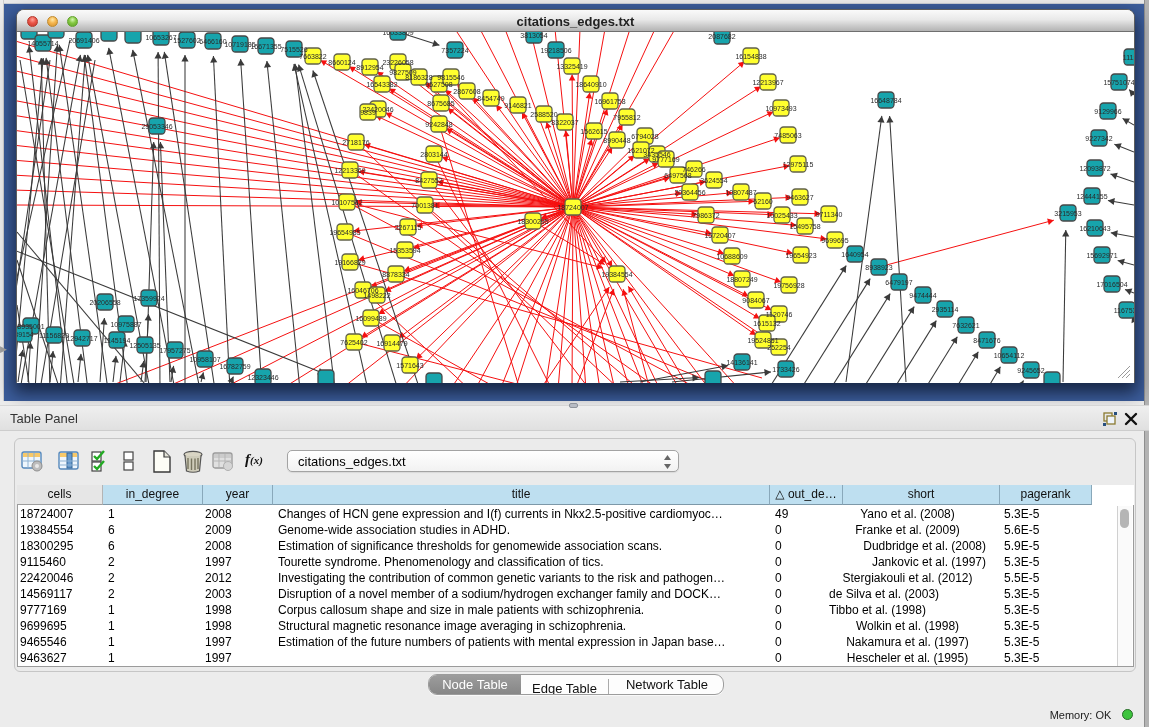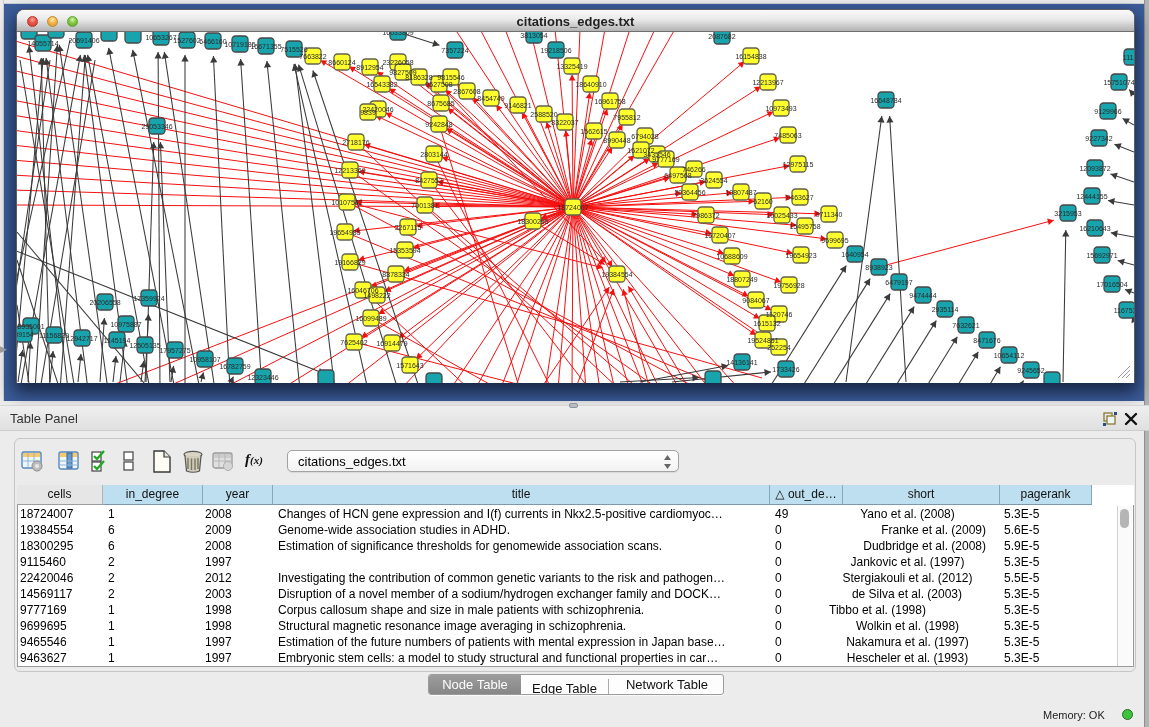--- a/index.html
+++ b/index.html
@@ -747,56 +747,57 @@
     <span style="left:758px">49</span>
     <span style="left:812px;width:157px;text-align:center">Yano et al. (2008)</span>
     <span style="left:987px">5.3E-5</span>
   </div>
 <div class="tr" style="top:522px">
     <span style="left:3px">19384554</span>
     <span style="left:91px">6</span>
     <span style="left:188px">2009</span>
     <span style="left:261px">Genome-wide association studies in ADHD.</span>
     <span style="left:758px">0</span>
-    <span style="left:812px;width:157px;text-align:right">Franke et al. (2009)</span>
+    <span style="left:812px;width:157px;text-align:center">Franke et al. (2009)</span>
     <span style="left:987px">5.6E-5</span>
   </div>
 <div class="tr" style="top:538px">
     <span style="left:3px">18300295</span>
     <span style="left:91px">6</span>
     <span style="left:188px">2008</span>
     <span style="left:261px">Estimation of significance thresholds for genomewide association scans.</span>
     <span style="left:758px">0</span>
     <span style="left:812px;width:157px;text-align:right">Dudbridge et al. (2008)</span>
     <span style="left:987px">5.9E-5</span>
   </div>
 <div class="tr" style="top:554px">
     <span style="left:3px">9115460</span>
     <span style="left:91px">2</span>
     <span style="left:188px">1997</span>
+    <span style="left:261px">Tourette syndrome. Phenomenology and classification of tics.</span>
     <span style="left:758px">0</span>
-    <span style="left:812px;width:157px;text-align:center">Jankovic et al. (1997)</span>
+    <span style="left:812px;width:157px;text-align:right">Jankovic et al. (1997)</span>
     <span style="left:987px">5.3E-5</span>
   </div>
 <div class="tr" style="top:570px">
     <span style="left:3px">22420046</span>
     <span style="left:91px">2</span>
     <span style="left:188px">2012</span>
     <span style="left:261px">Investigating the contribution of common genetic variants to the risk and pathogen…</span>
     <span style="left:758px">0</span>
     <span style="left:812px;width:157px;text-align:center">Stergiakouli et al. (2012)</span>
     <span style="left:987px">5.5E-5</span>
   </div>
 <div class="tr" style="top:586px">
     <span style="left:3px">14569117</span>
     <span style="left:91px">2</span>
     <span style="left:188px">2003</span>
     <span style="left:261px">Disruption of a novel member of a sodium/hydrogen exchanger family and DOCK…</span>
     <span style="left:758px">0</span>
-    <span style="left:788px;width:157px;text-align:right">de Silva et al. (2003)</span>
+    <span style="left:812px;width:157px;text-align:left">de Silva et al. (2003)</span>
     <span style="left:987px">5.3E-5</span>
   </div>
 <div class="tr" style="top:602px">
     <span style="left:3px">9777169</span>
     <span style="left:91px">1</span>
     <span style="left:188px">1998</span>
     <span style="left:261px">Corpus callosum shape and size in male patients with schizophrenia.</span>
     <span style="left:758px">0</span>
     <span style="left:812px;width:157px;text-align:left">Tibbo et al. (1998)</span>
     <span style="left:987px">5.3E-5</span>
@@ -816,35 +817,34 @@
     <span style="left:188px">1997</span>
     <span style="left:261px">Estimation of the future numbers of patients with mental expression in Japan base…</span>
     <span style="left:758px">0</span>
     <span style="left:812px;width:157px;text-align:center">Nakamura et al. (1997)</span>
     <span style="left:987px">5.3E-5</span>
   </div>
 <div class="tr" style="top:650px">
     <span style="left:3px">9463627</span>
     <span style="left:91px">1</span>
     <span style="left:188px">1997</span>
-    <span style="left:261px">Embryonic stem cells: a model to study structural and functional properties in car…</span>
     <span style="left:758px">0</span>
-    <span style="left:812px;width:157px;text-align:center">Hescheler et al. (1993)</span>
+    <span style="left:812px;width:157px;text-align:center">Hescheler et al. (1995)</span>
     <span style="left:987px">5.3E-5</span>
   </div>
 
 <div class="abs" style="left:1117px;top:506px;width:15px;height:160px;background:#fafafa;border-left:1px solid #d0d0d0"></div>
 <div class="abs" style="left:1120px;top:509px;width:9px;height:19px;background:#b5b5b5;border-radius:5px"></div>
 
 <div class="abs" style="left:428px;top:674px;width:296px;height:21px;border:1px solid #9c9c9c;
- border-radius:3px;background:#fdfdfd;overflow:hidden;box-shadow:0 1px 0 rgba(255,255,255,0.7)">
+ border-radius:9px;background:#fdfdfd;overflow:hidden;box-shadow:0 1px 0 rgba(255,255,255,0.7)">
   <div class="abs" style="left:0;top:0;width:92px;height:21px;background:linear-gradient(#9d9d9d,#848484);
    color:#fff;font-size:13px;text-align:center;line-height:20px">Node Table</div>
   <div class="abs" style="left:92px;top:4px;width:88px;height:21px;border-right:1px solid #aaa;
    color:#111;font-size:13px;text-align:center;line-height:20px">Edge Table</div>
   <div class="abs" style="left:180px;top:0;width:116px;height:21px;
    color:#111;font-size:13px;text-align:center;line-height:20px">Network Table</div>
 </div>
 
-<div class="abs" style="left:1043px;top:709px;width:75px;text-align:left;font-size:11px;color:#222">Memory: OK</div>
+<div class="abs" style="left:1043px;top:709px;width:75px;text-align:center;font-size:11px;color:#222">Memory: OK</div>
 <div class="abs" style="left:1122px;top:709px;width:11px;height:11px;border-radius:6px;
  background:#3dc43d;border:1px solid #2a6b2a"></div>
 <div class="abs" style="left:0;top:344px;font-size:9px;color:#999">▶</div>
 
 </body></html>

